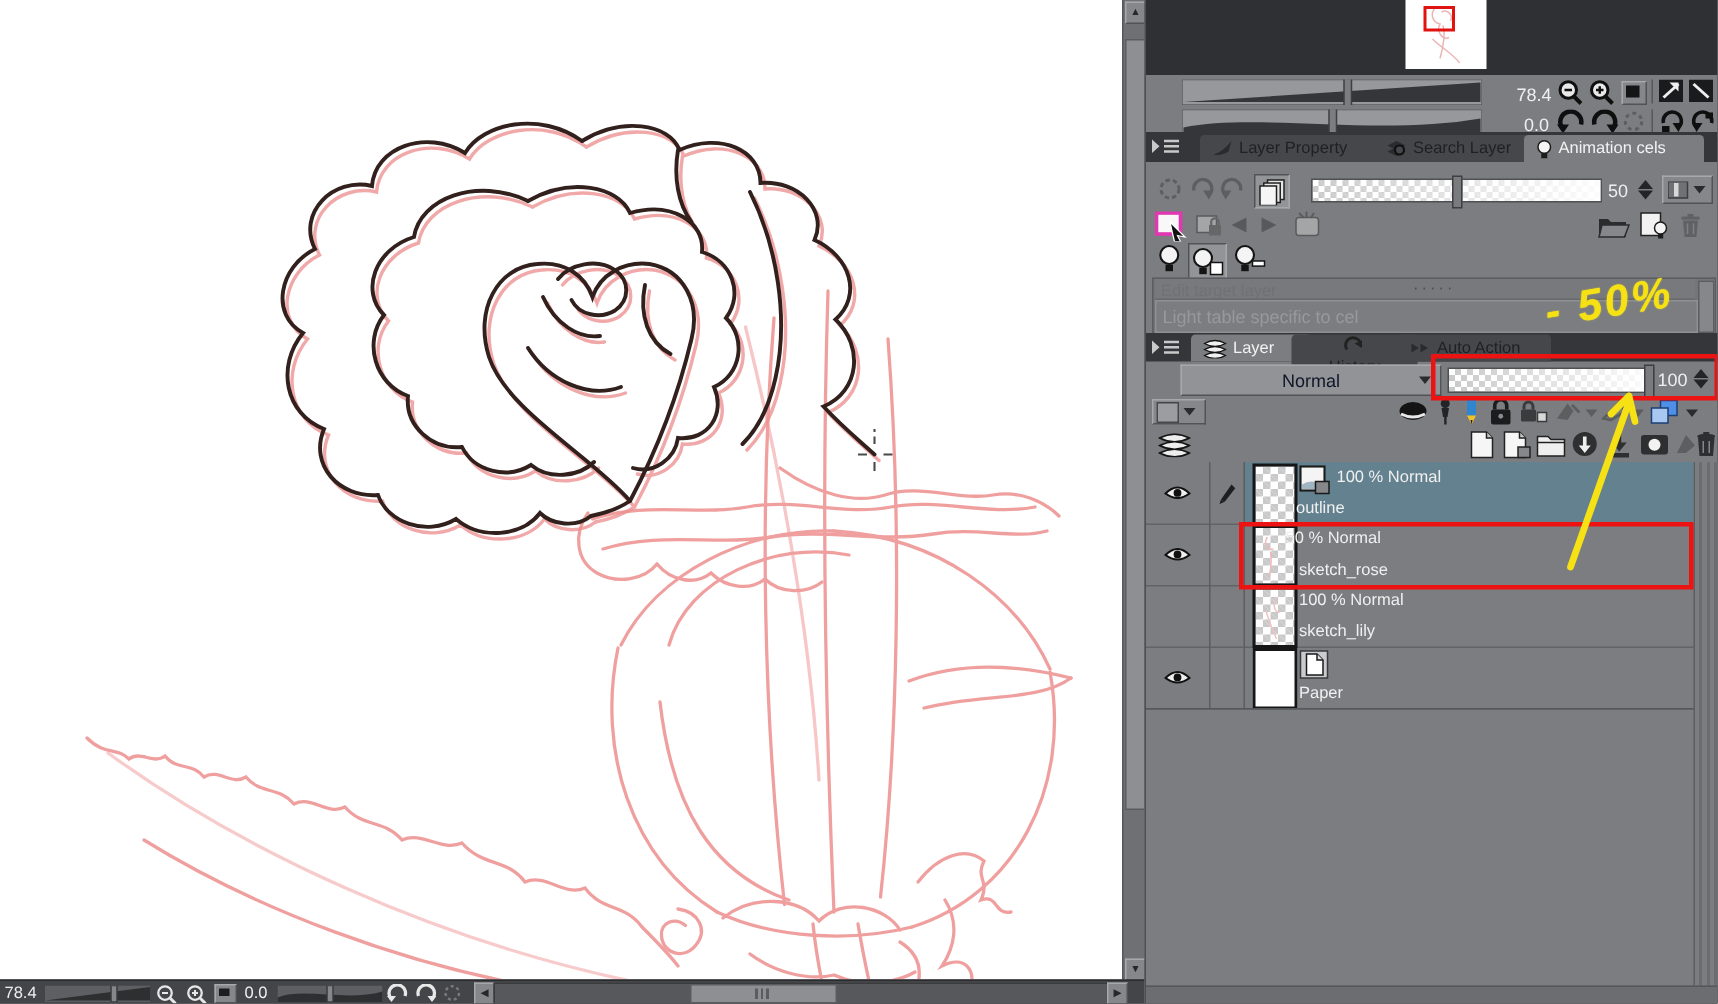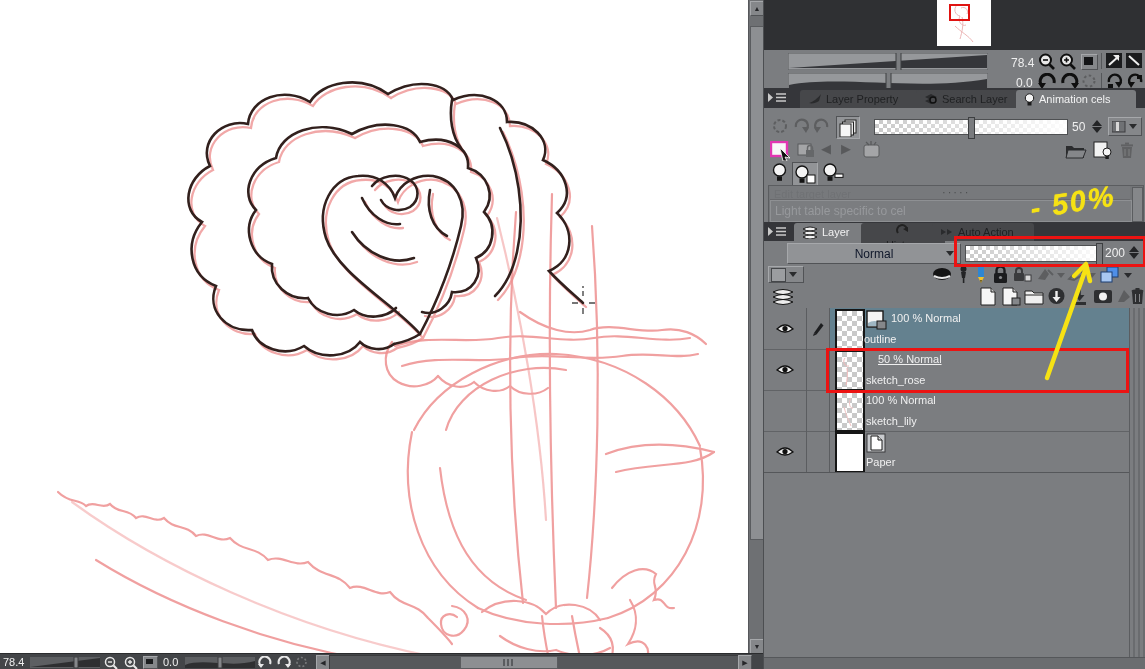--- a/index.html
+++ b/index.html
@@ -396,21 +396,21 @@
     </div>
 
     <div class="abs" style="left:0;top:241px;width:382px;height:23px;">
       <div class="abs btn" style="left:23px;top:2px;width:172px;height:19px;background:#919396;">
         <span class="abs darktxt" style="left:0;right:0;top:3px;text-align:center;font-size:12px;">Normal</span>
         <span class="caret abs" style="right:6px;top:7px;"></span>
       </div>
       <div class="abs checker ramp" style="left:201px;top:4px;width:136px;height:15px;">
         <div class="handle" style="left:130px;"></div>
       </div>
-      <span class="abs txt" style="left:341px;top:5px;font-size:12px;">200</span>
+      <span class="abs txt" style="left:341px;top:5px;font-size:12px;">100</span>
       <div class="abs spin" style="left:363px;top:2px;">
         <b class="up"></b>
           <b class="dn"></b>
       </div>
     </div>
 
     <div class="abs redbox" style="left:190px;top:236px;width:186px;height:25px;"></div>
 
     <div class="abs" style="left:0;top:264px;width:382px;height:21px;">
       <div class="abs btn" style="left:4px;top:2px;width:36px;height:17px;display:flex;align-items:center;gap:3px;padding-left:2px;box-sizing:border-box;">
@@ -537,21 +537,21 @@
               <circle cx="9" cy="5.6" r="2.6" fill="#101010"></circle>
           </svg>
         </div>
         <div class="pencell"></div>
         <div style="flex:1;position:relative;">
           <div class="thumb checker" style="background-size:10px 10px;background-position:0 0,5px 5px;">
             <svg width="24" height="35">
                 <path d="M8,6 C5,10 8,15 12,14 M10,16 C11,23 10,29 9,33" stroke="#f0b9b9" fill="none"></path>
               </svg>
           </div>
-          <span class="abs lname" style="left:48px;top:4px;text-decoration:underline;">50 % Normal</span>
+          <span class="abs lname" style="left:27px;top:4px;">50 % Normal</span>
           <span class="abs lname" style="left:36px;top:25px;">sketch_rose</span>
         </div>
       </div>
 
       <div class="lrow" style="top:82px;">
         <div class="eyecell"></div>
         <div class="pencell"></div>
         <div style="flex:1;position:relative;">
           <div class="thumb checker" style="background-size:10px 10px;background-position:0 0,5px 5px;">
             <svg width="24" height="35">

